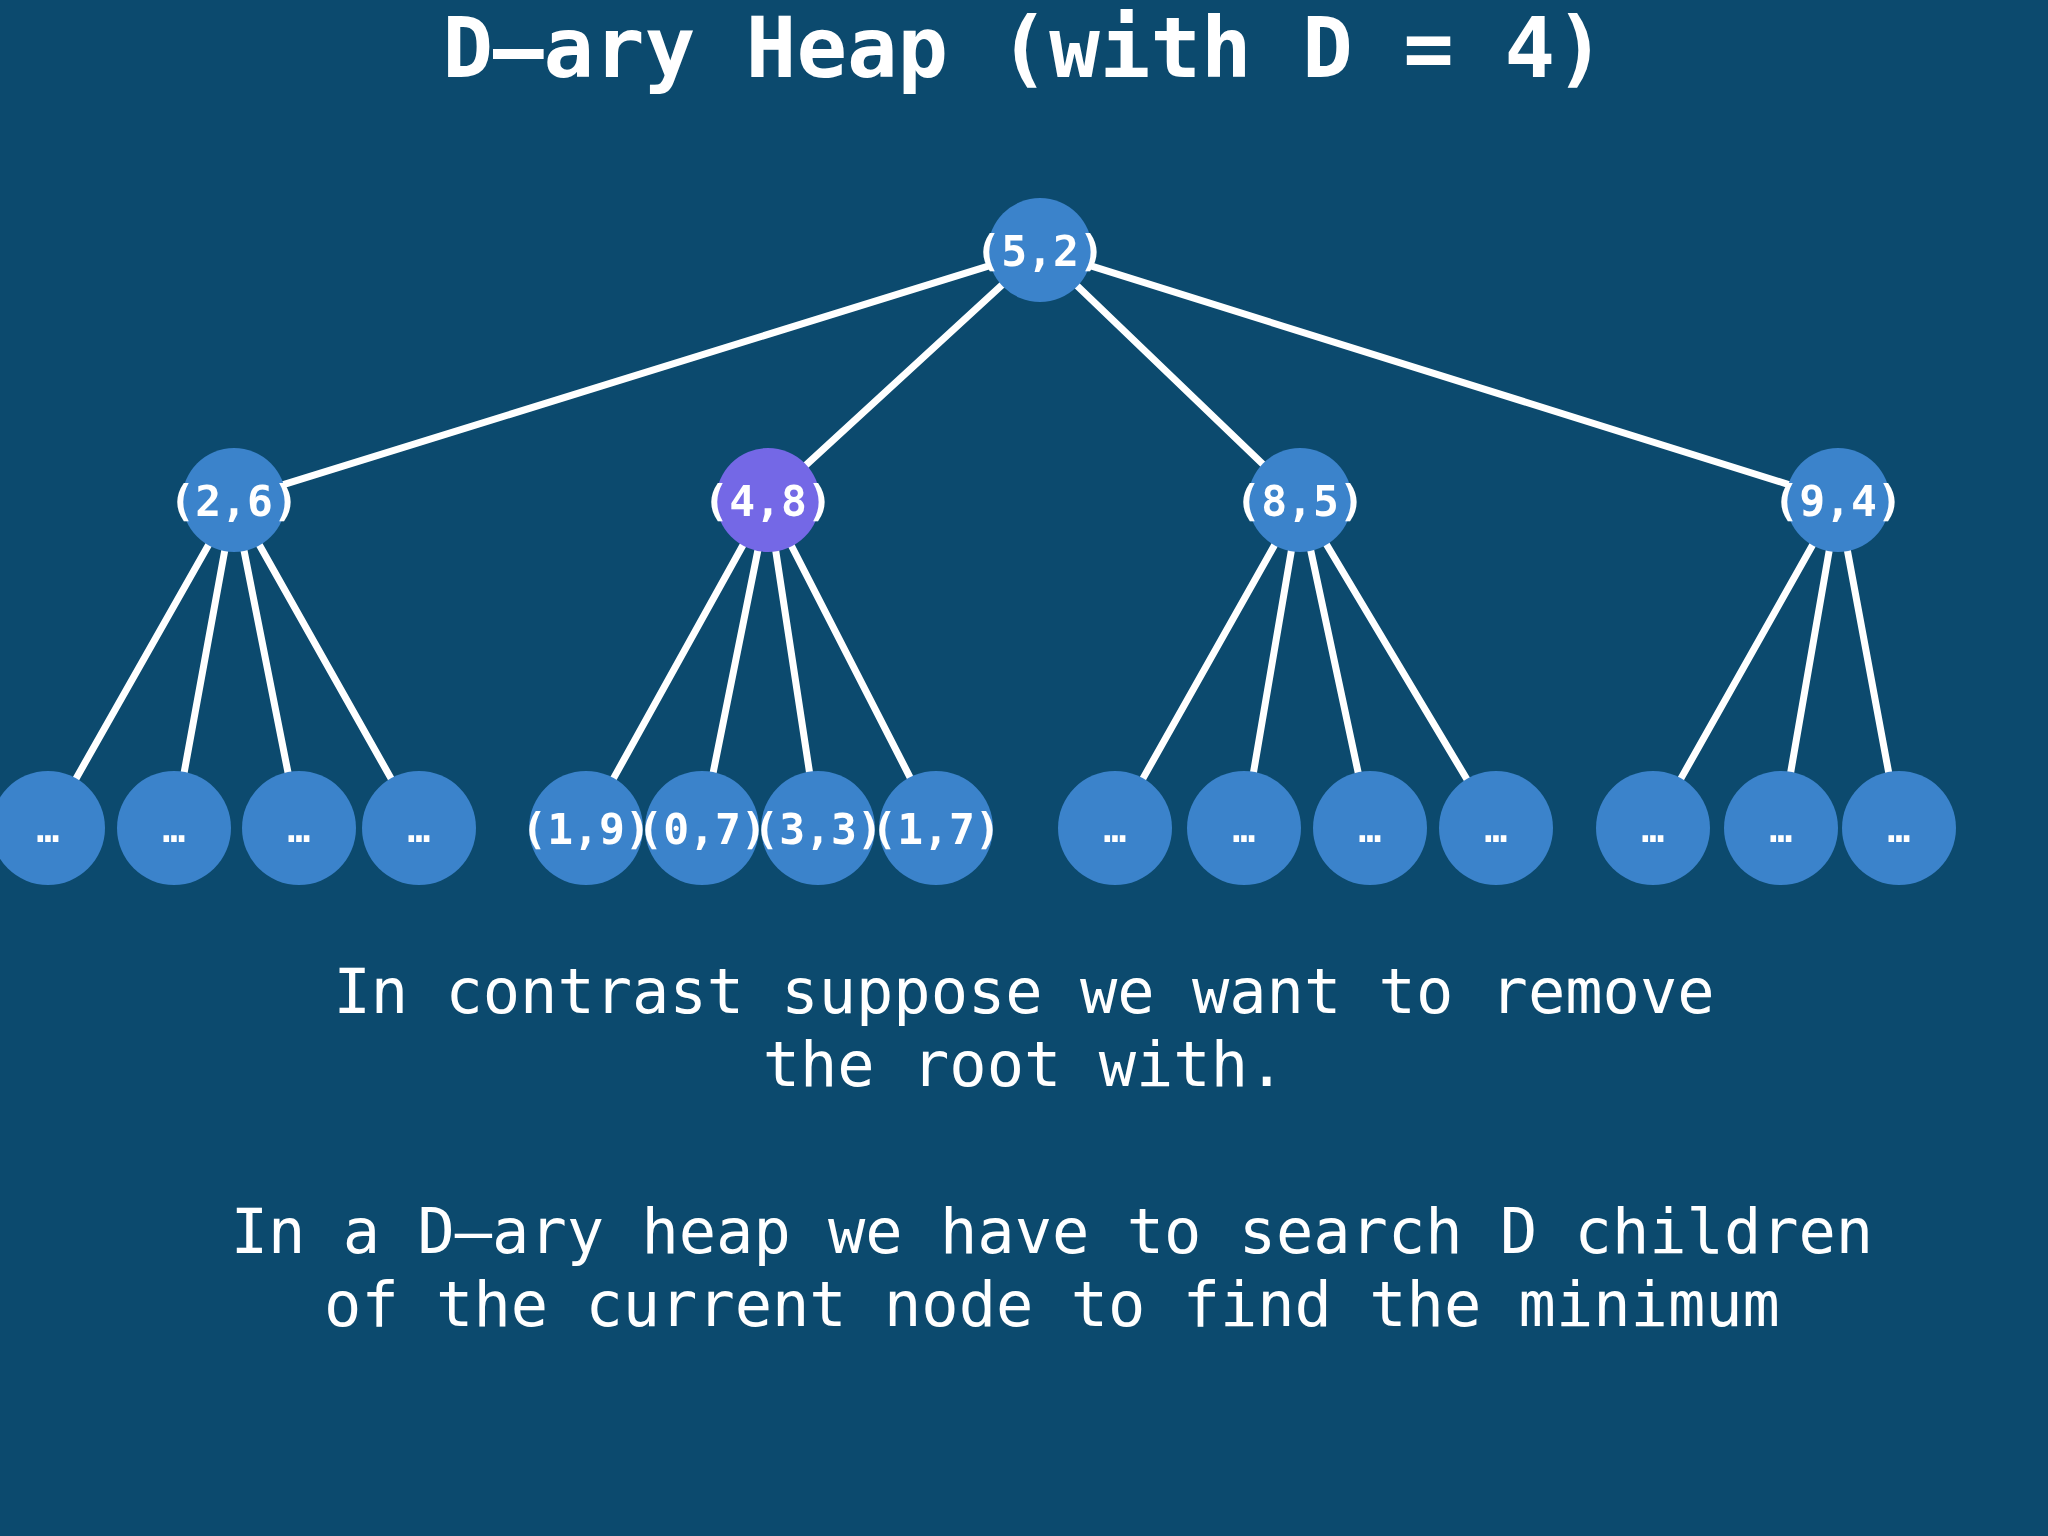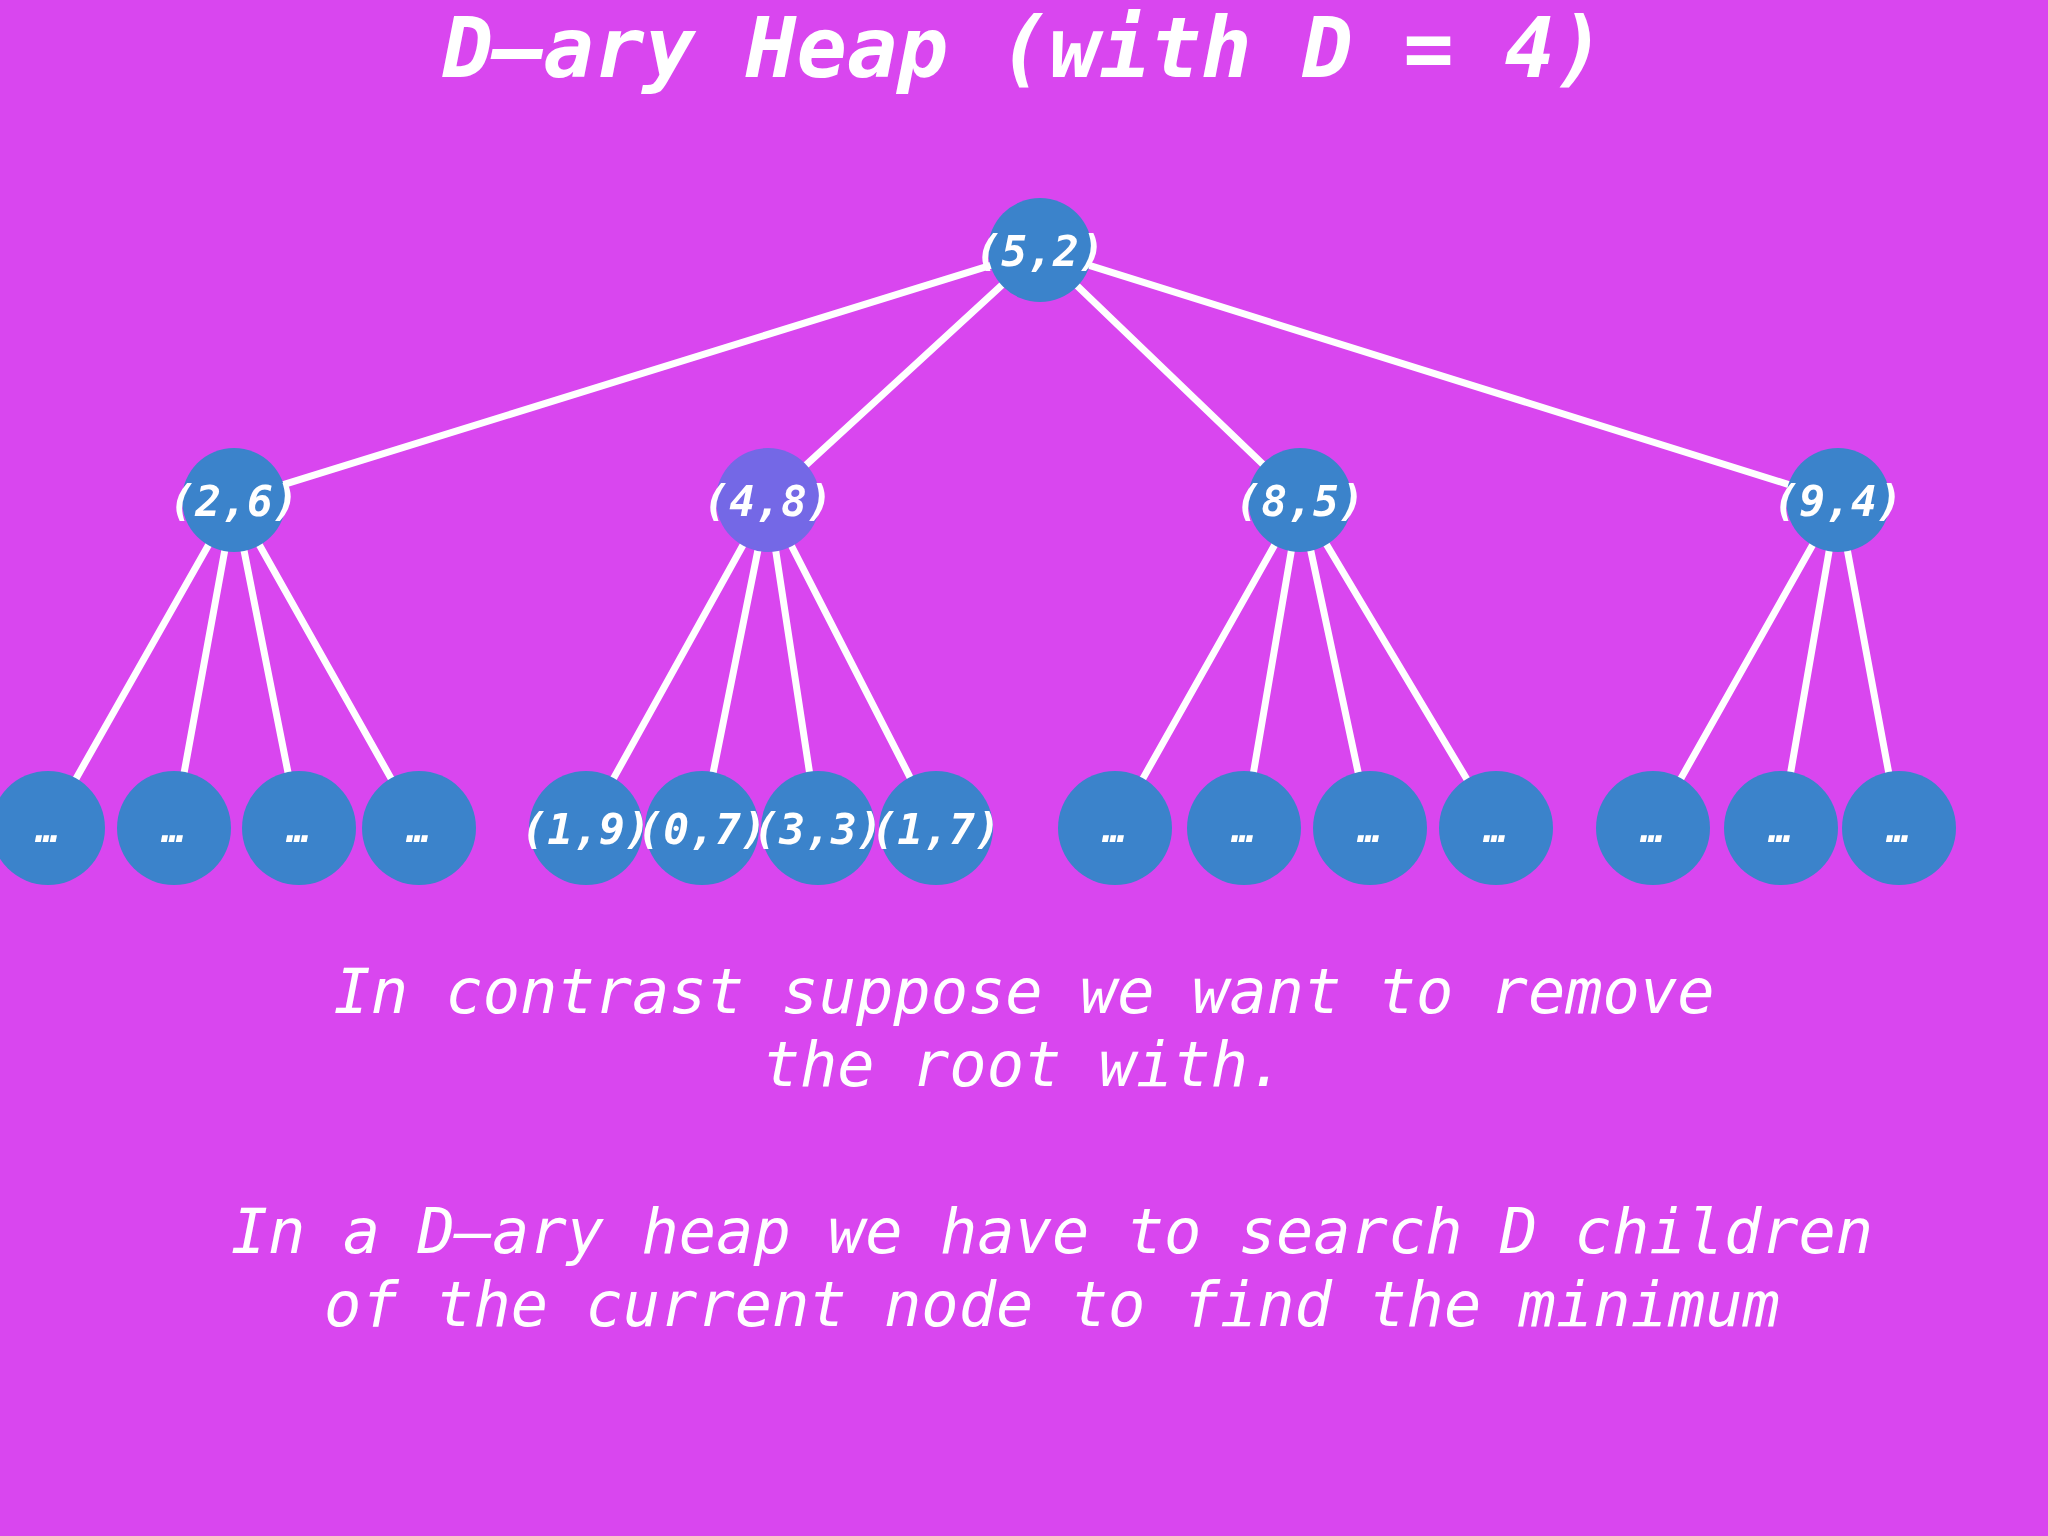--- a/index.html
+++ b/index.html
@@ -11,22 +11,21 @@
     width: 2048px;
     height: 1536px;
     overflow: hidden;
     font-family: "DejaVu Sans Mono", monospace;
     color: #ffffff;
   }
   #slide {
     position: relative;
     width: 2048px;
     height: 1536px;
-    background: #d946ef;
-    font-style: italic;
+    background: #0c4a6e;
   }
   #slide-title {
     position: absolute;
     top: 4px;
     left: 0;
     width: 2048px;
     text-align: center;
     font-family: "DejaVu Sans Mono", monospace;
     font-weight: bold;
     font-size: 84px;

